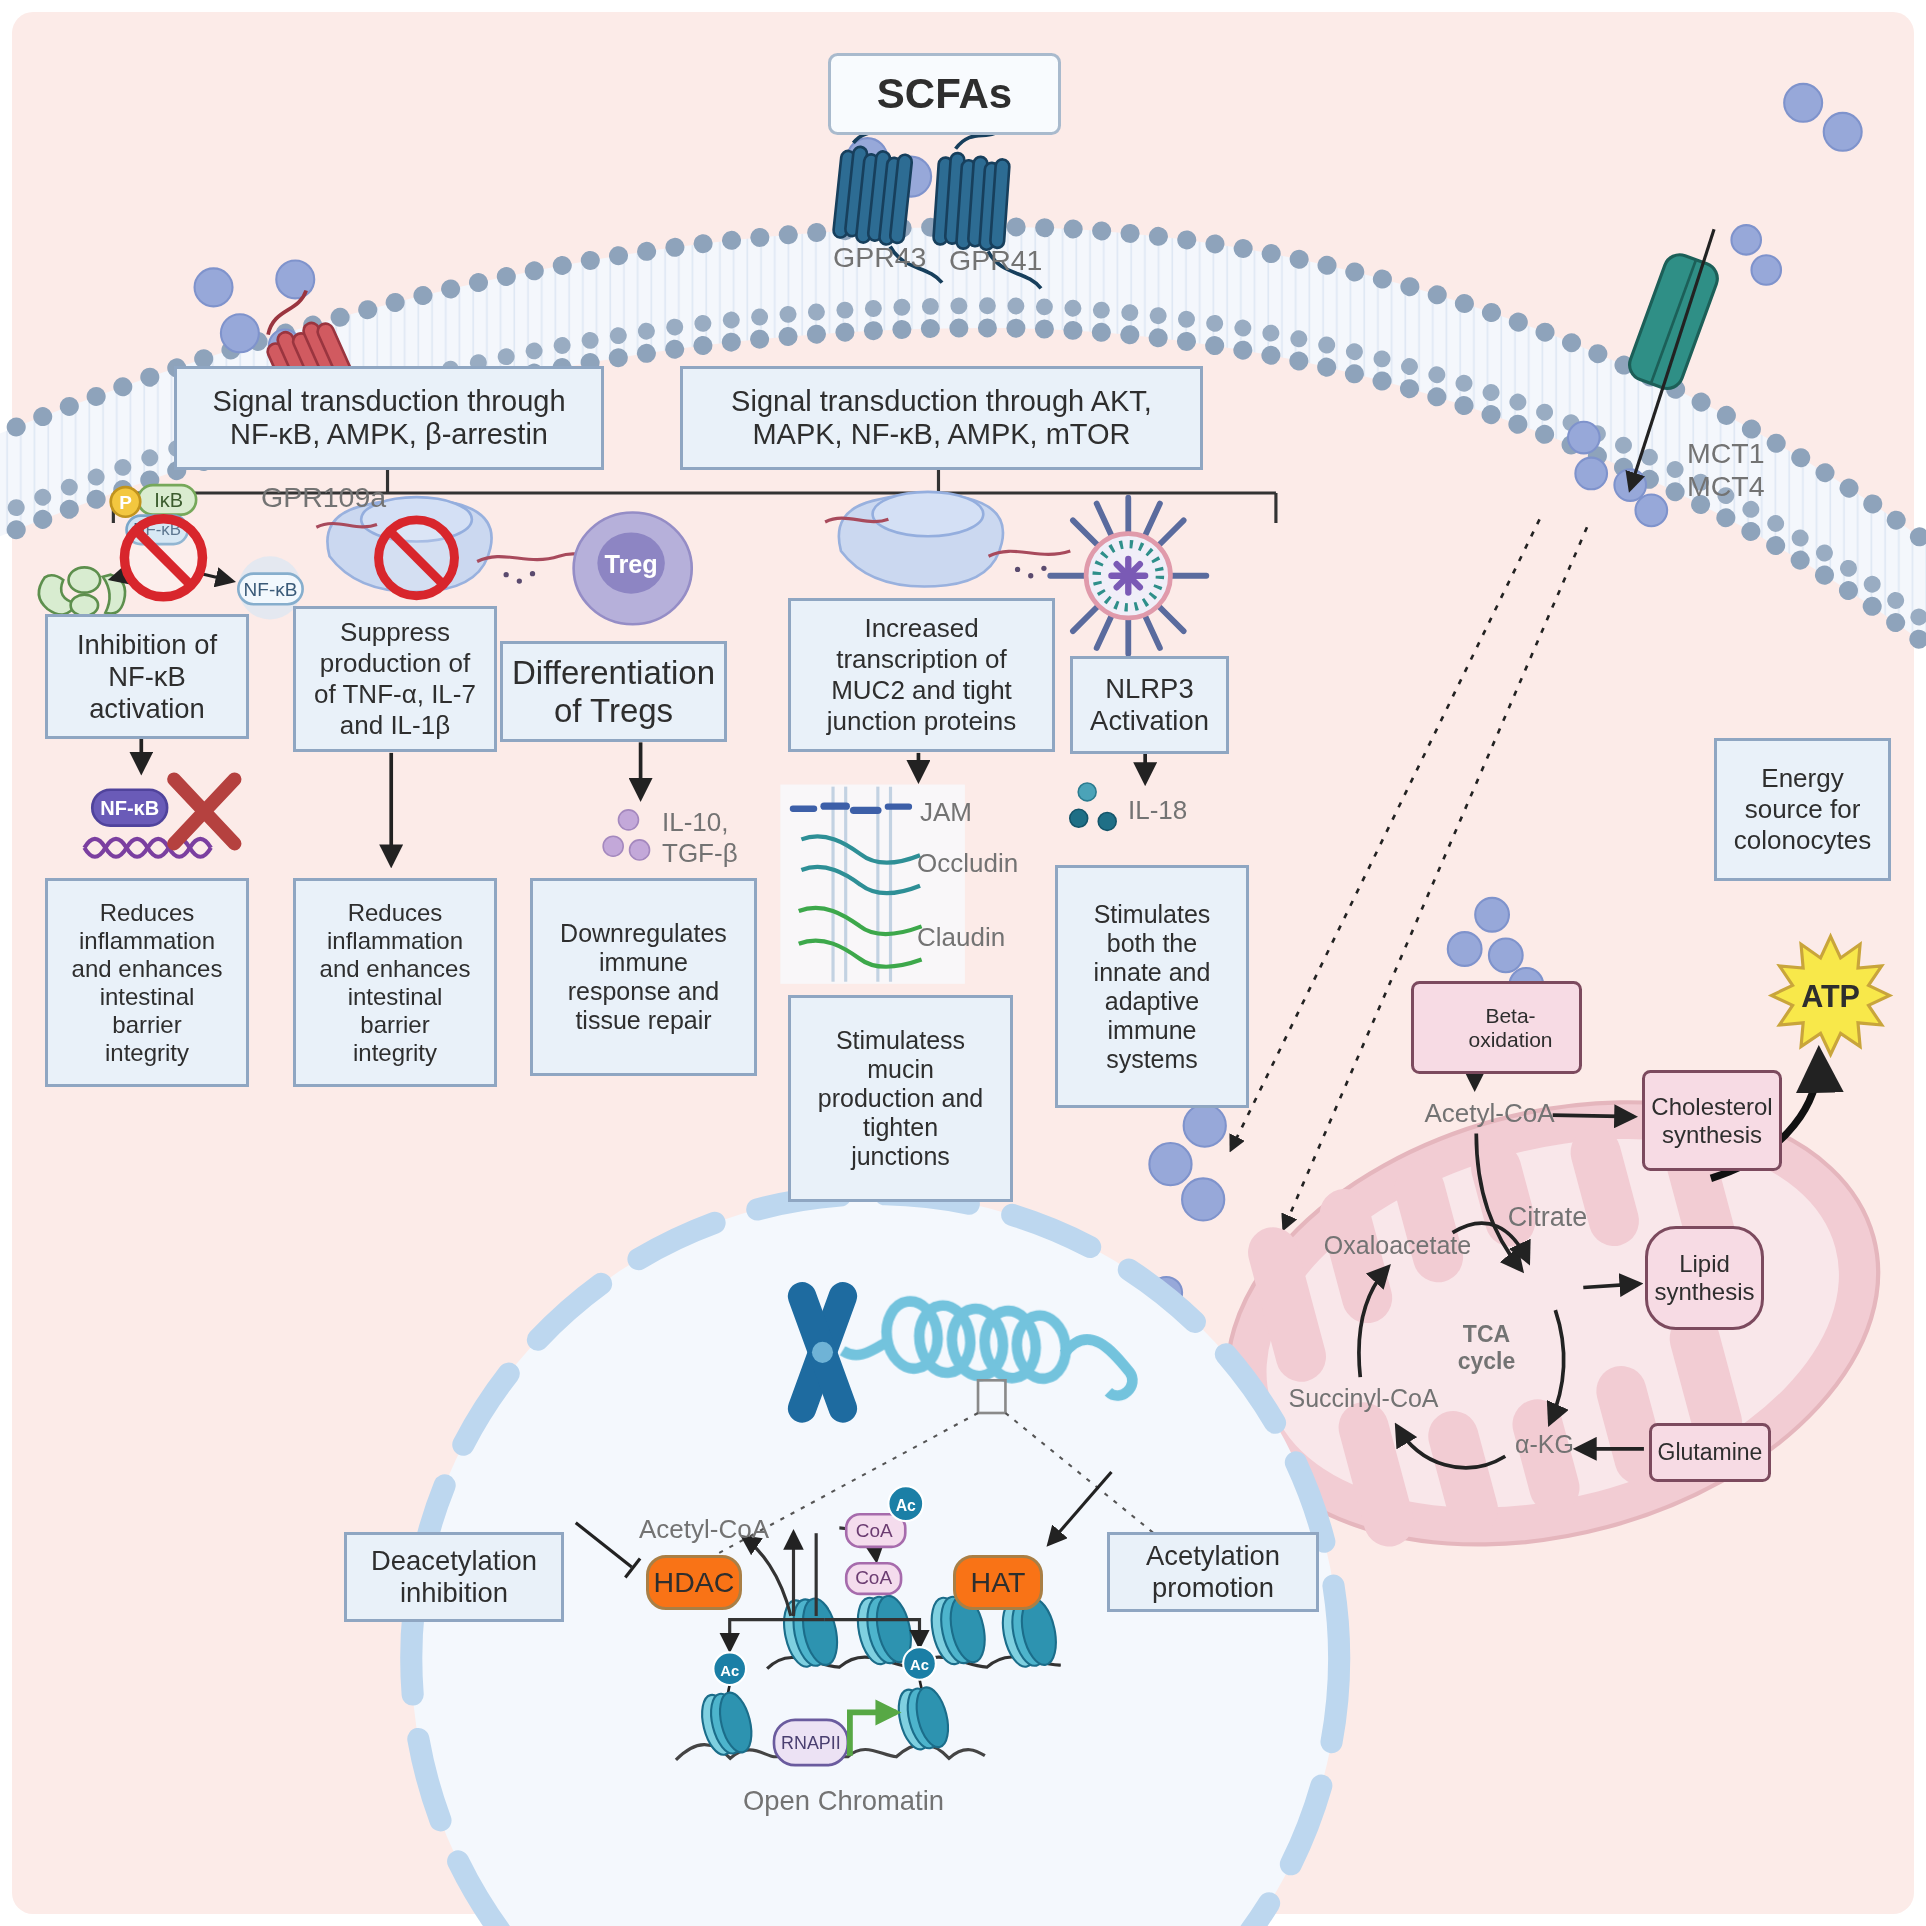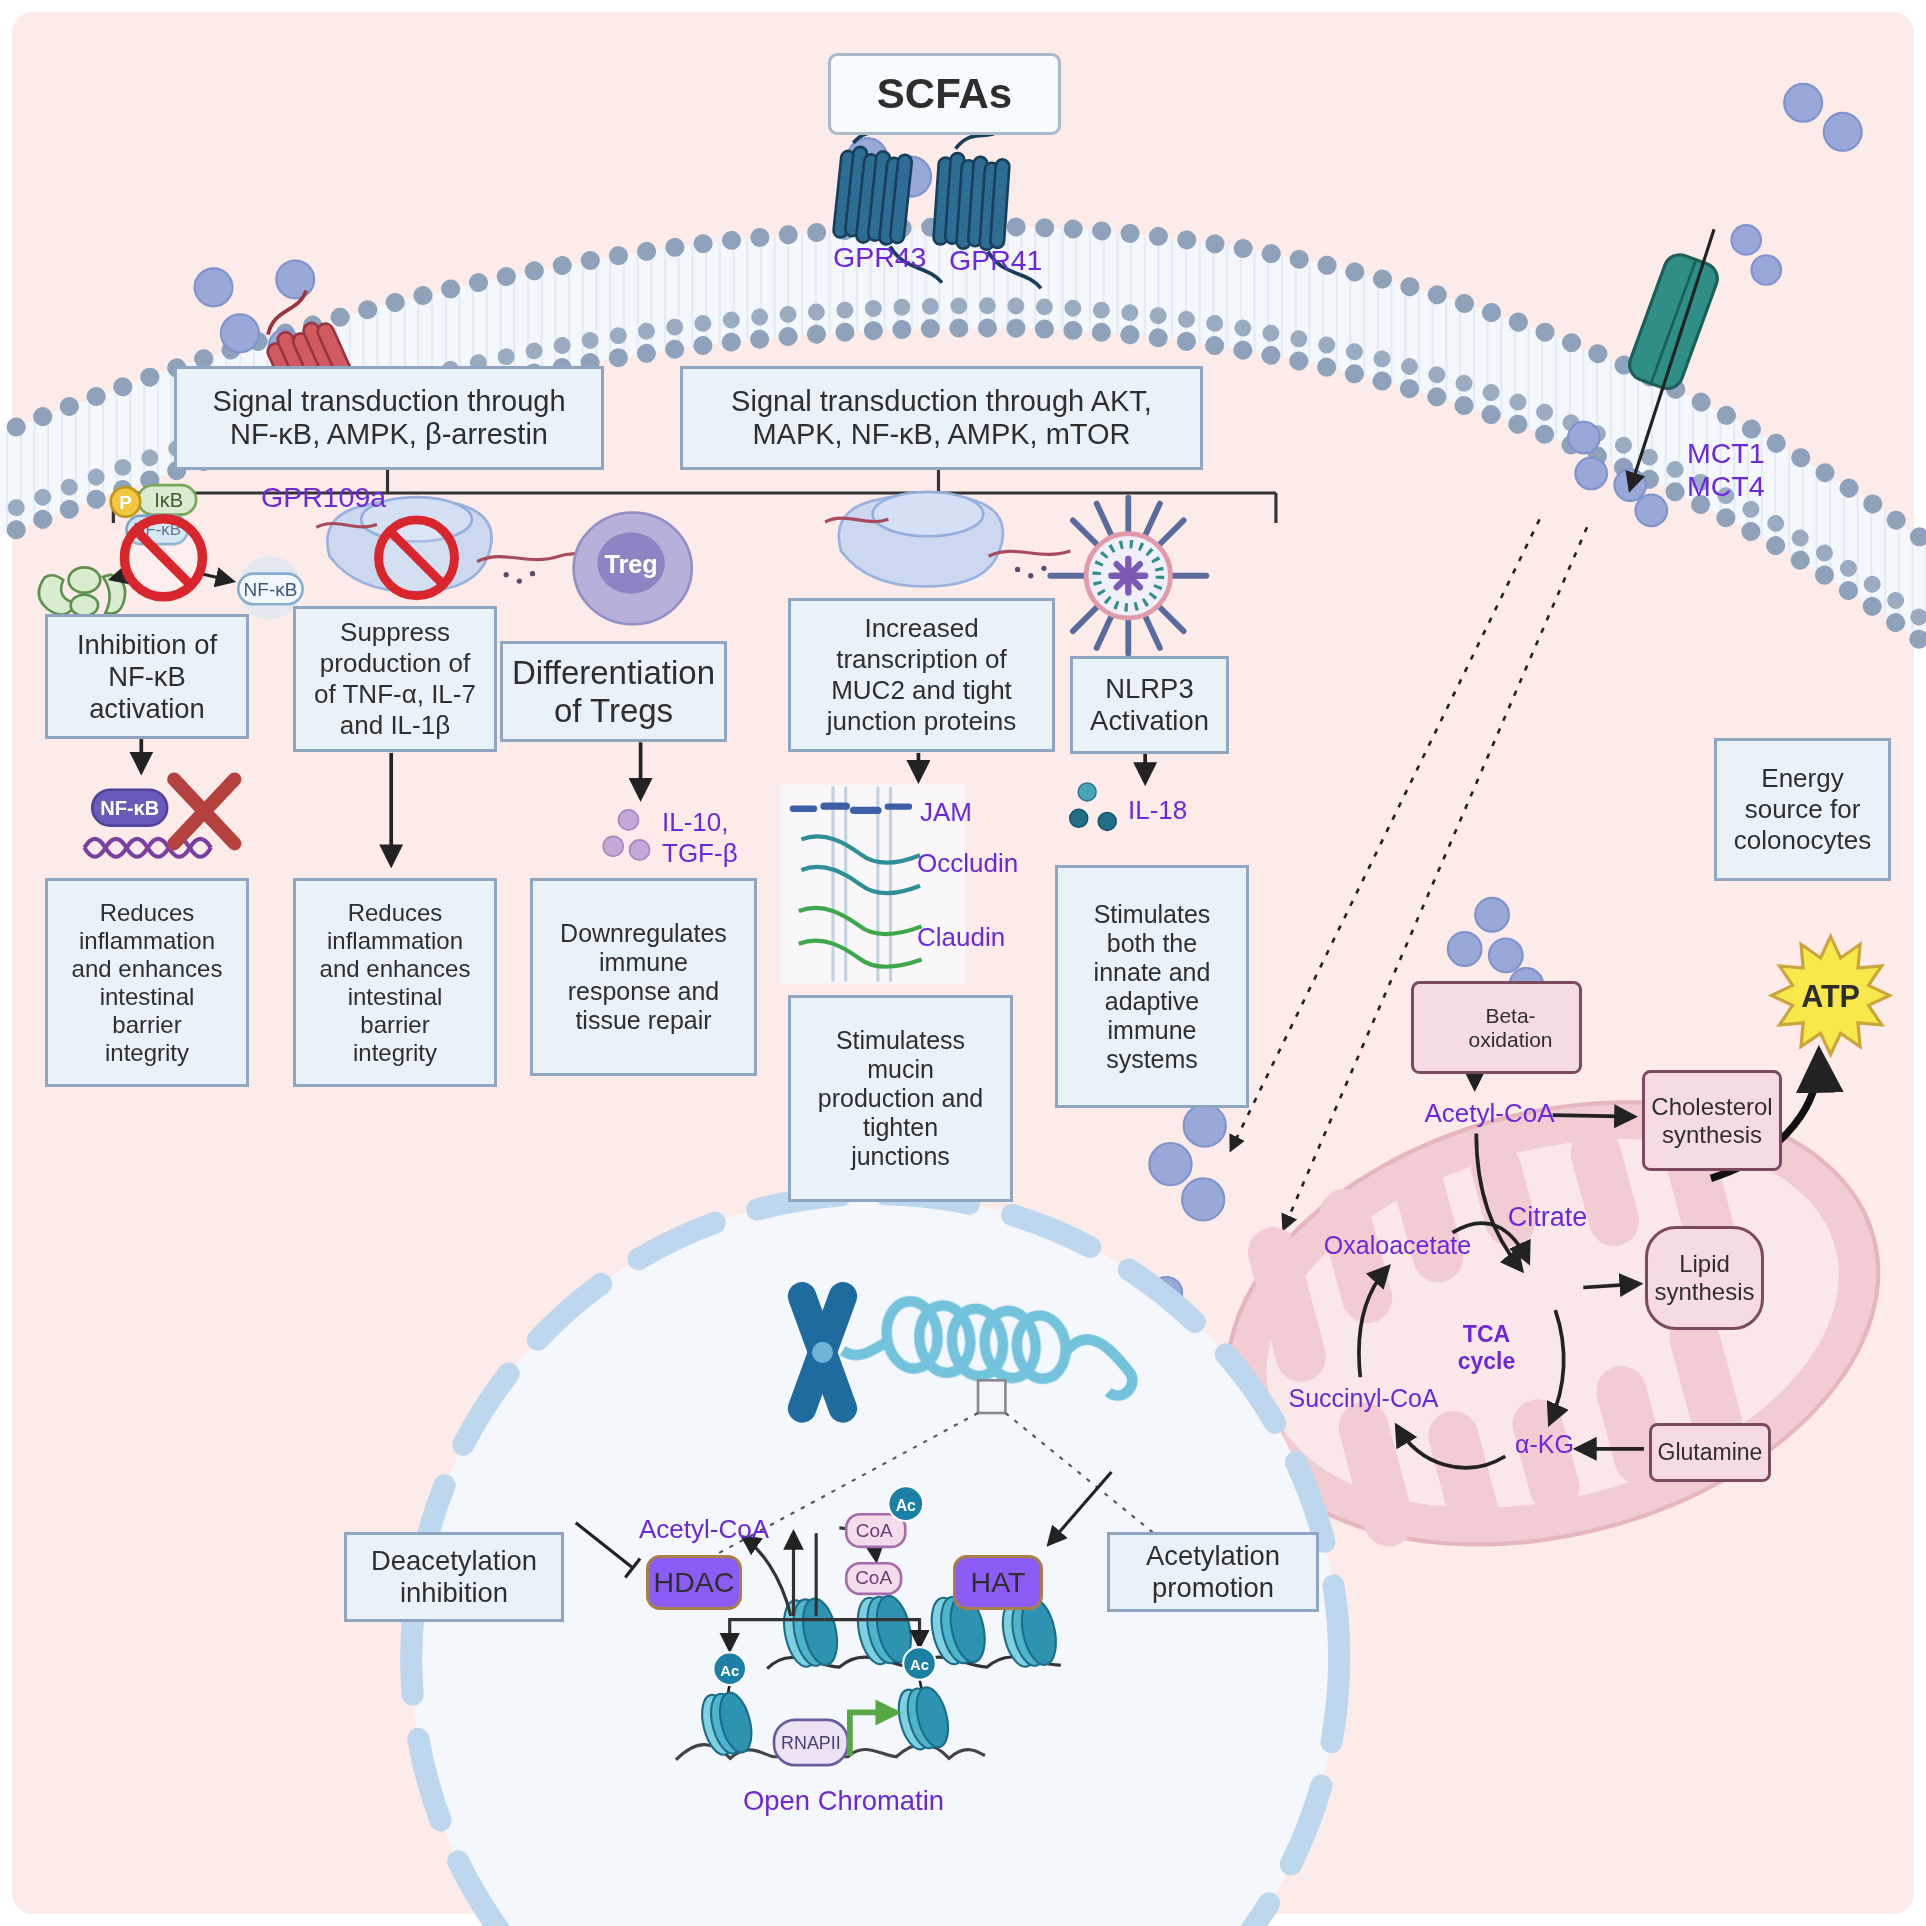--- a/index.html
+++ b/index.html
@@ -1,26 +1,26 @@
 <!DOCTYPE html>
 <html style="font-size:8.4px"><head>
 <meta charset="utf-8">
 <style>
   html,body{margin:0;padding:0;background:#ffffff;width:1926px;height:1926px;
     font-family:"Liberation Sans",sans-serif;}
   #stage{position:relative;width:1926px;height:1926px;overflow:hidden;background:#fff;}
   #panel{position:absolute;left:11.6px;top:11.6px;right:11.6px;bottom:11.6px;background:#fcebe8;border-radius:21px;}
   svg.art{position:absolute;left:0;top:0;width:1926px;height:1926px;z-index:1;}
-  .lbl{position:absolute;z-index:3;color:#6d28d9;white-space:pre-line;text-align:center;}
+  .lbl{position:absolute;z-index:3;color:#737373;white-space:pre-line;text-align:center;}
   .box{position:absolute;z-index:3;display:flex;align-items:center;justify-content:center;
        text-align:center;white-space:pre-line;color:#2e2e2e;}
   .bluebox{background:#e9f1f9;border:3.2px solid #8fa6c2;}
   .whitebox{background:#f8fbfe;border:3.2px solid #a9bacd;border-radius:9.5px;font-weight:bold;}
   .pinkbox{background:#f7dbe4;border:3.2px solid #7c4a5e;border-radius:8.4px;}
-  .tanbox{background:#8b5cf6;border:3.2px solid #a97f45;border-radius:14px;}
+  .tanbox{background:#f97316;border:3.2px solid #a97f45;border-radius:20px;}
 </style>
 </head>
 <body>
 
 <div id="stage">
 <div id="panel"></div>
 
 <svg class="art" viewBox="0 0 3653 3653">
 <defs>
   <marker id="ah" viewBox="0 0 10 10" refX="8" refY="5" markerWidth="6.5" markerHeight="6.5" orient="auto-start-reverse">

